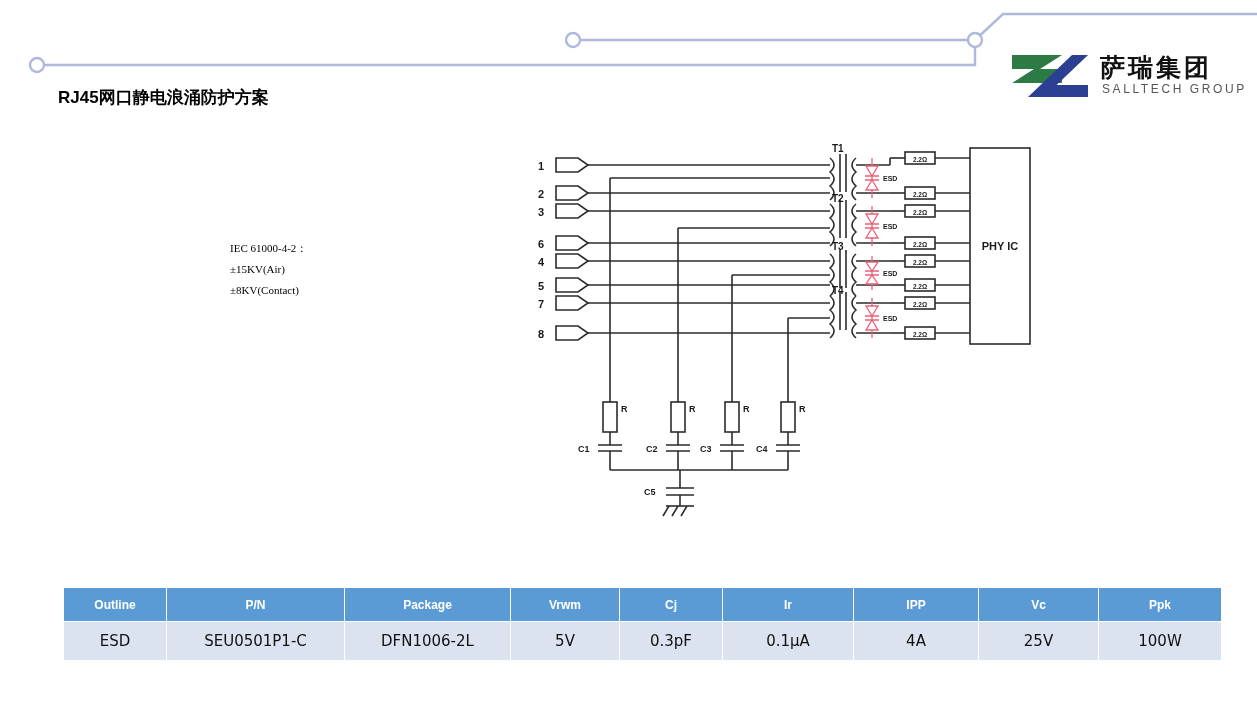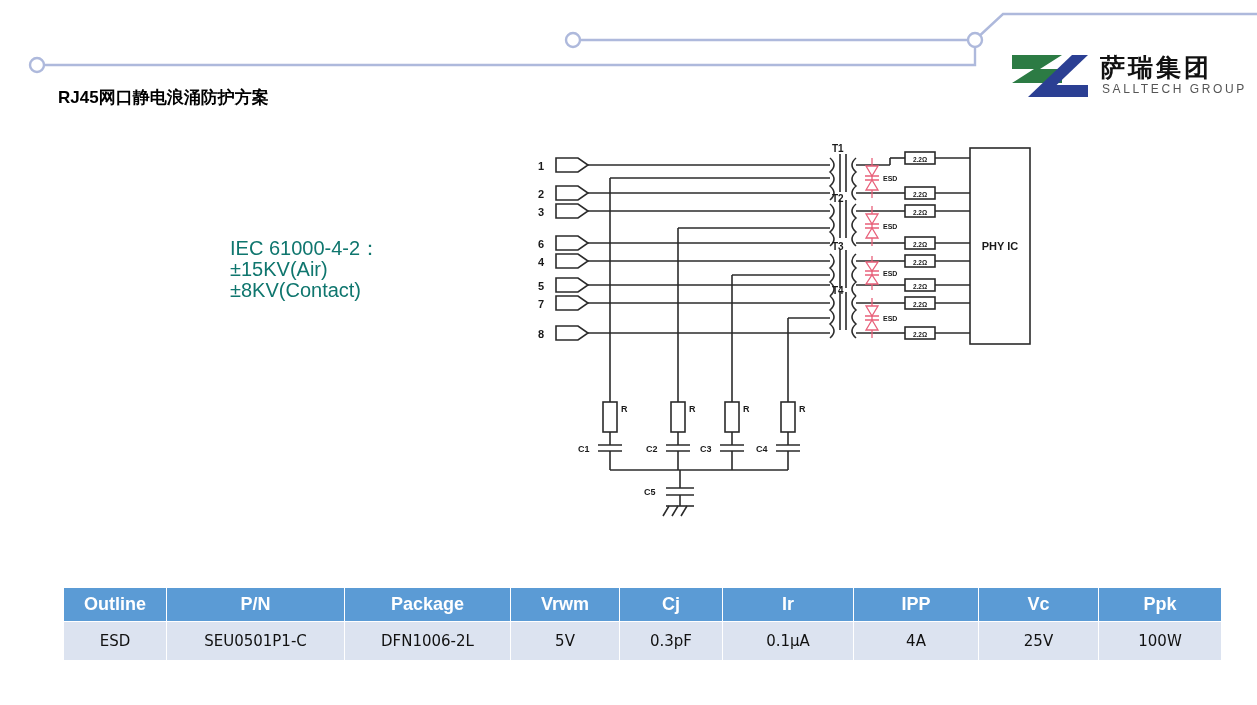--- a/index.html
+++ b/index.html
@@ -33,36 +33,36 @@
     font-family:"DejaVu Sans","Liberation Sans",sans-serif;
   }
   .logo-en{
     position:absolute;left:92px;top:31px;
     font-size:12px;color:#555;letter-spacing:2.6px;white-space:nowrap;
   }
 
   
   .iec-note{
     position:absolute;left:230px;top:238px;
-    font-size:20px;color:#0f766e;line-height:21px;white-space:pre;
-    font-family:Liberation Sans, sans-serif;
+    font-size:11px;color:#000000;line-height:21px;white-space:pre;
+    font-family:Liberation Serif, serif;
   }
 
   
   .schematic{position:absolute;left:520px;top:140px;width:520px;height:400px;}
 
   
   .spec-table{
     position:absolute;left:63px;top:587px;
     width:1131px;border-collapse:collapse;
     table-layout:fixed;
   }
   .spec-table th{
     background:#5B9BD5;color:#ffffff;
-    font-size:18px;font-weight:bold;
+    font-size:12px;font-weight:bold;
     height:31px;border:1px solid #ffffff;
     text-align:center;
     margin-top:20px;
   }
   .spec-table td{
     background:#DCE3F0;color:#111;
     font-size:15px;height:36px;
     border:1px solid #ffffff;text-align:center;
     font-family:"DejaVu Sans","Liberation Sans",sans-serif;
   }

